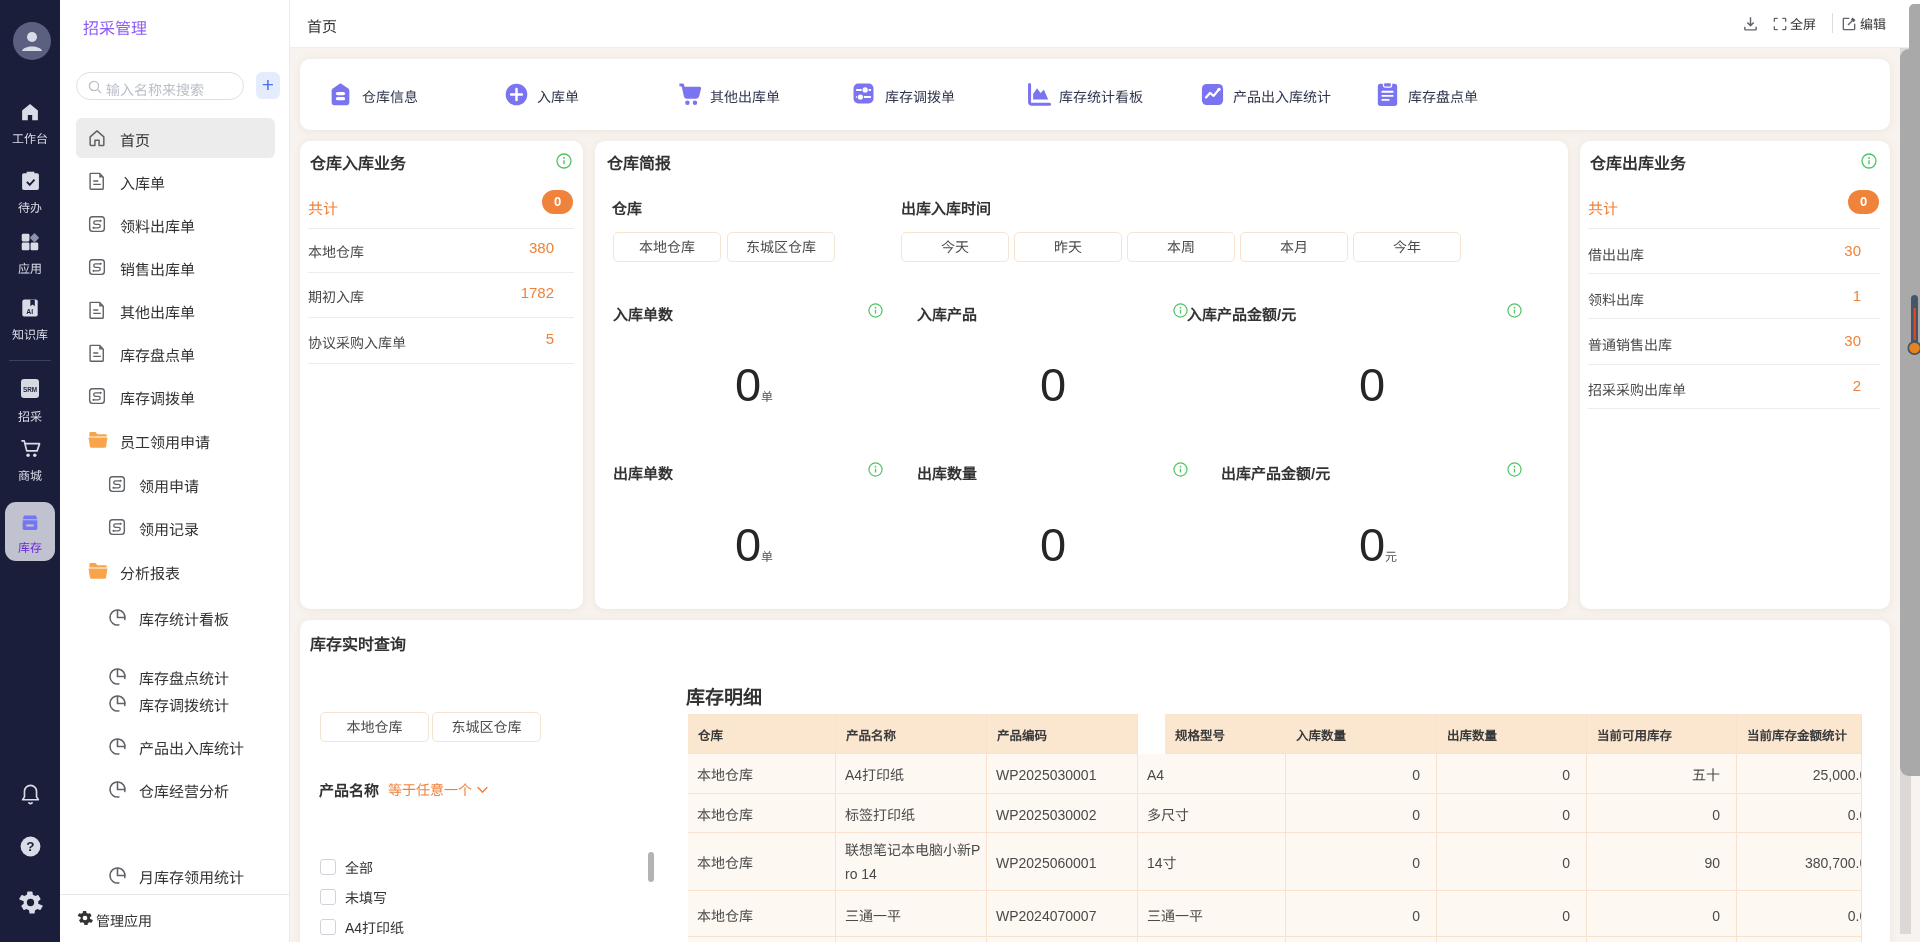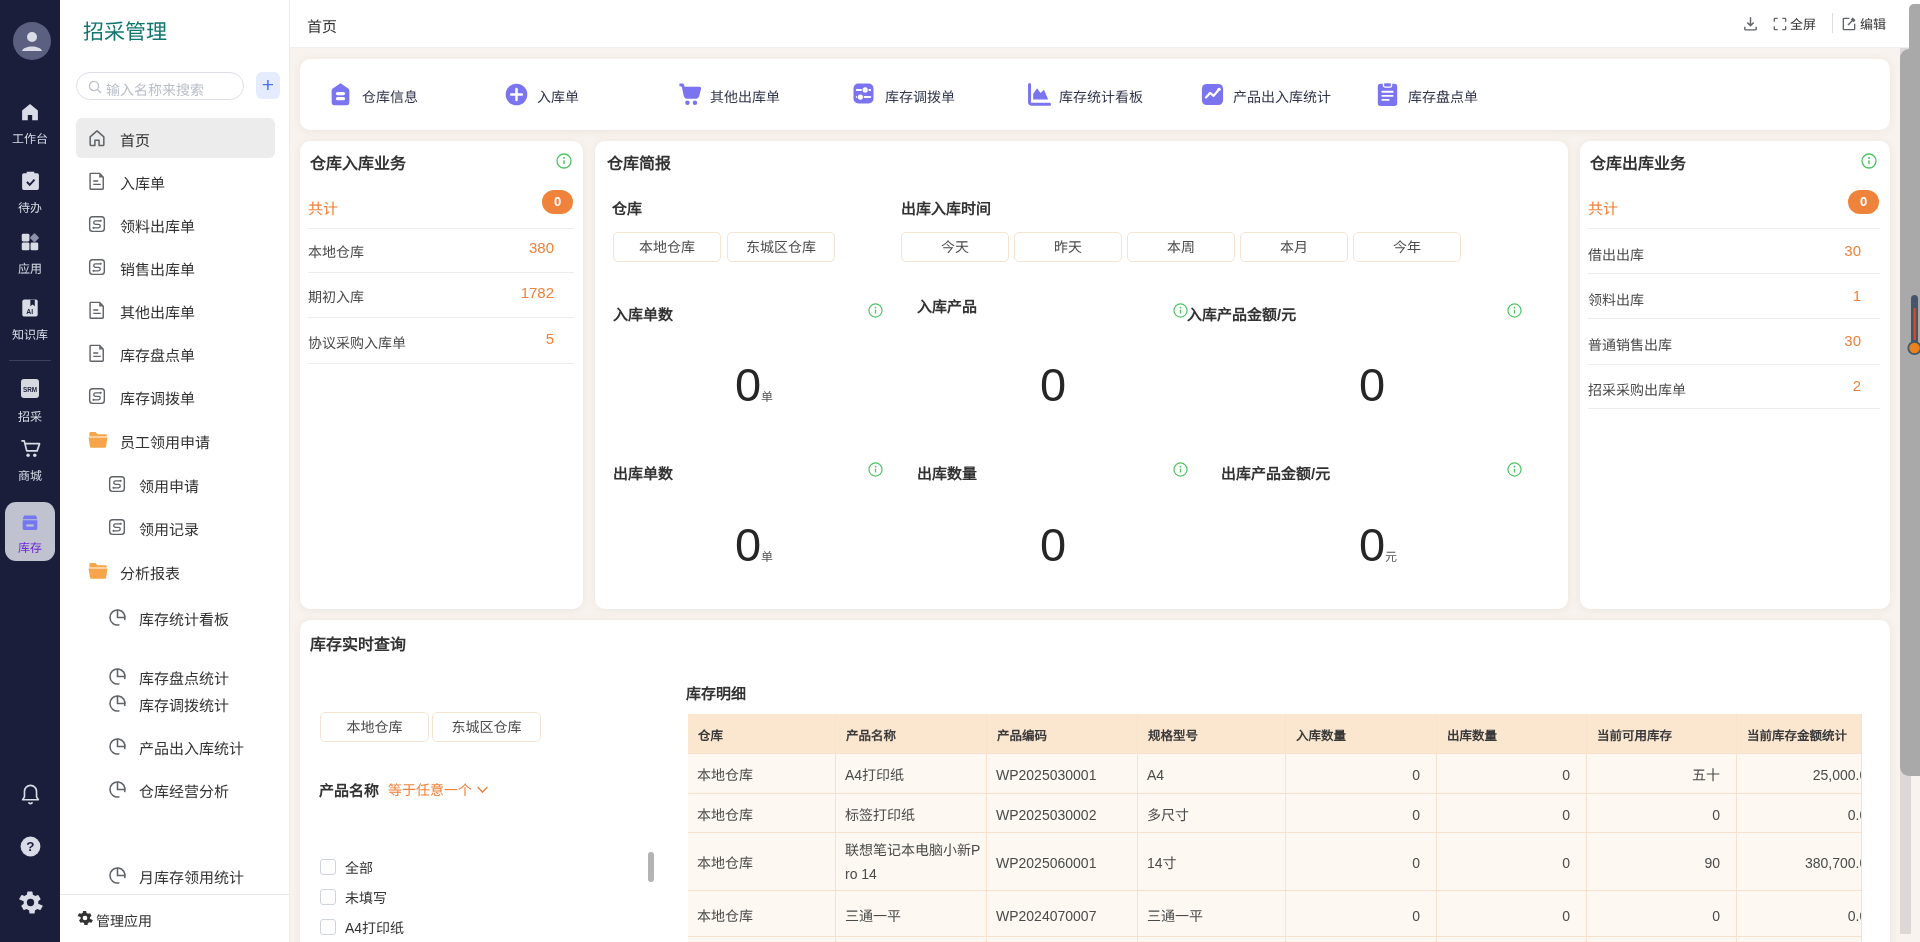--- a/index.html
+++ b/index.html
@@ -11,21 +11,21 @@
 .rail-item .lbl { font-size:12px; color:#d9dce6; display:block; margin-top:6px; }
 #rail svg { display:inline-block; vertical-align:middle; }
 #rail svg [fill="#fff"] { fill:#d9dce6; }
 #rail svg [stroke="#fff"] { stroke:#d9dce6; }
 #avatar { position:absolute; left:13px; top:22px; width:38px; height:38px; border-radius:50%; background:#5b6080; }
 .rail-div { position:absolute; left:9px; width:42px; border-top:1px solid #3b405c; }
 #rail-active { position:absolute; left:5px; top:502px; width:50px; height:59px; background:#c0c3cf; border-radius:11px; }
 #rail-active .lbl { color:#6d28d9; }
 
 #sidebar { position:absolute; left:60px; top:0; width:230px; height:942px; background:#fff; border-right:1px solid #ebebeb; z-index:20; }
-#sb-title { position:absolute; left:23px; top:15px; font-size:21px; color:#0f766e; }
+#sb-title { position:absolute; left:23px; top:15px; font-size:16px; color:#8b5cf6; }
 #sb-search { position:absolute; left:16px; top:72px; width:168px; height:28px; border:1px solid #dcdfe6; border-radius:14px; }
 #sb-search .ph { position:absolute; left:29px; top:6px; font-size:14px; color:#b9bec8; }
 #sb-plus { position:absolute; left:196px; top:72px; width:24px; height:27px; background:#e4ecfd; border-radius:6px; color:#4a74f5; font-size:21px; text-align:center; line-height:25px; }
 .mi { position:absolute; left:16px; width:199px; height:40px; border-radius:6px; font-size:15px; color:#333; }
 .mi .txt { position:absolute; left:44px; top:11px; }
 .mi .txt2 { position:absolute; left:63px; top:11px; }
 .mi svg { position:absolute; left:11px; top:10px; }
 .mi svg.ind { left:31px; }
 .mi.sel { background:#ececec; }
 #sb-bottom { position:absolute; left:0; top:894px; width:230px; height:48px; border-top:1px solid #e8e8e8; }
@@ -349,21 +349,21 @@
     <div class="wbtn" style="left:532px;top:91px;width:108px;">本周</div>
     <div class="wbtn" style="left:645px;top:91px;width:108px;">本月</div>
     <div class="wbtn" style="left:758px;top:91px;width:108px;">今年</div>
 
     <div class="slabel" style="left:18px;top:162px;">入库单数</div>
     <svg class="ginfo" style="position:absolute;left:273px;top:162px;" width="15" height="15" viewBox="0 0 16 16">
         <circle cx="8" cy="8" r="7" stroke="#4fc464" stroke-width="1.3" fill="none"></circle>
         <path d="M8 7.2v4" stroke="#4fc464" stroke-width="1.4"></path>
         <circle cx="8" cy="5" r="0.9" fill="#4fc464"></circle>
       </svg>
-    <div class="slabel" style="left:322px;top:154px;">入库产品</div>
+    <div class="slabel" style="left:322px;top:162px;">入库产品</div>
     <svg class="ginfo" style="position:absolute;left:578px;top:162px;" width="15" height="15" viewBox="0 0 16 16">
         <circle cx="8" cy="8" r="7" stroke="#4fc464" stroke-width="1.3" fill="none"></circle>
         <path d="M8 7.2v4" stroke="#4fc464" stroke-width="1.4"></path>
         <circle cx="8" cy="5" r="0.9" fill="#4fc464"></circle>
       </svg>
     <div class="slabel" style="left:592px;top:162px;">入库产品金额/元</div>
     <svg class="ginfo" style="position:absolute;left:912px;top:162px;" width="15" height="15" viewBox="0 0 16 16">
         <circle cx="8" cy="8" r="7" stroke="#4fc464" stroke-width="1.3" fill="none"></circle>
         <path d="M8 7.2v4" stroke="#4fc464" stroke-width="1.4"></path>
         <circle cx="8" cy="5" r="0.9" fill="#4fc464"></circle>
@@ -427,26 +427,26 @@
     <div class="orange" style="position:absolute;left:88px;top:159px;font-size:14px;">等于任意一个<svg style="margin-left:5px;vertical-align:1px;" width="11" height="8" viewBox="0 0 12 8">
           <path d="M1.2 1.4 6 6.4l4.8-5" stroke="#f0813a" stroke-width="1.6" fill="none" stroke-linecap="round"></path>
         </svg></div>
     <div class="cbx" style="left:20px;top:239px;"></div>
       <div class="cbx-l" style="left:45px;top:237px;">全部</div>
     <div class="cbx" style="left:20px;top:269px;"></div>
       <div class="cbx-l" style="left:45px;top:267px;">未填写</div>
     <div class="cbx" style="left:20px;top:299px;"></div>
       <div class="cbx-l" style="left:45px;top:297px;">A4打印纸</div>
     <div style="position:absolute;left:348px;top:232px;width:6px;height:30px;background:#b3b3b3;border-radius:3px;"></div>
-    <div class="ctitle" style="left:386px;top:62px;font-size:15px;">库存明细</div>
+    <div class="ctitle" style="left:386px;top:62px;font-size:19px;">库存明细</div>
     <div id="tbl">
 <div class="tc h t" style="left:388px;top:94px;width:148px;height:40px;line-height:45px;padding-left:10px;">仓库</div>
 <div class="tc h t" style="left:536px;top:94px;width:151px;height:40px;line-height:45px;padding-left:10px;">产品名称</div>
 <div class="tc h t" style="left:687px;top:94px;width:151px;height:40px;line-height:45px;padding-left:10px;">产品编码</div>
-<div class="tc h t" style="left:838px;top:94px;width:148px;height:40px;line-height:45px;padding-left:10px;">规格型号</div>
+<div class="tc h t" style="left:865px;top:94px;width:148px;height:40px;line-height:45px;padding-left:10px;">规格型号</div>
 <div class="tc h t" style="left:986px;top:94px;width:151px;height:40px;line-height:45px;padding-left:10px;">入库数量</div>
 <div class="tc h t" style="left:1137px;top:94px;width:150px;height:40px;line-height:45px;padding-left:10px;">出库数量</div>
 <div class="tc h t" style="left:1287px;top:94px;width:150px;height:40px;line-height:45px;padding-left:10px;">当前可用库存</div>
 <div class="tc h t" style="left:1437px;top:94px;width:125px;height:40px;line-height:45px;padding-left:10px;">当前库存金额统计</div>
 <div class="tc t" style="left:388px;top:134px;width:148px;height:40px;line-height:43px;">本地仓库</div>
 <div class="tc t" style="left:536px;top:134px;width:151px;height:40px;line-height:43px;">A4打印纸</div>
 <div class="tc t" style="left:687px;top:134px;width:151px;height:40px;line-height:43px;">WP2025030001</div>
 <div class="tc t" style="left:838px;top:134px;width:148px;height:40px;line-height:43px;">A4</div>
 <div class="tc num" style="left:986px;top:134px;width:151px;height:40px;line-height:43px;">0</div>
 <div class="tc num" style="left:1137px;top:134px;width:150px;height:40px;line-height:43px;">0</div>

